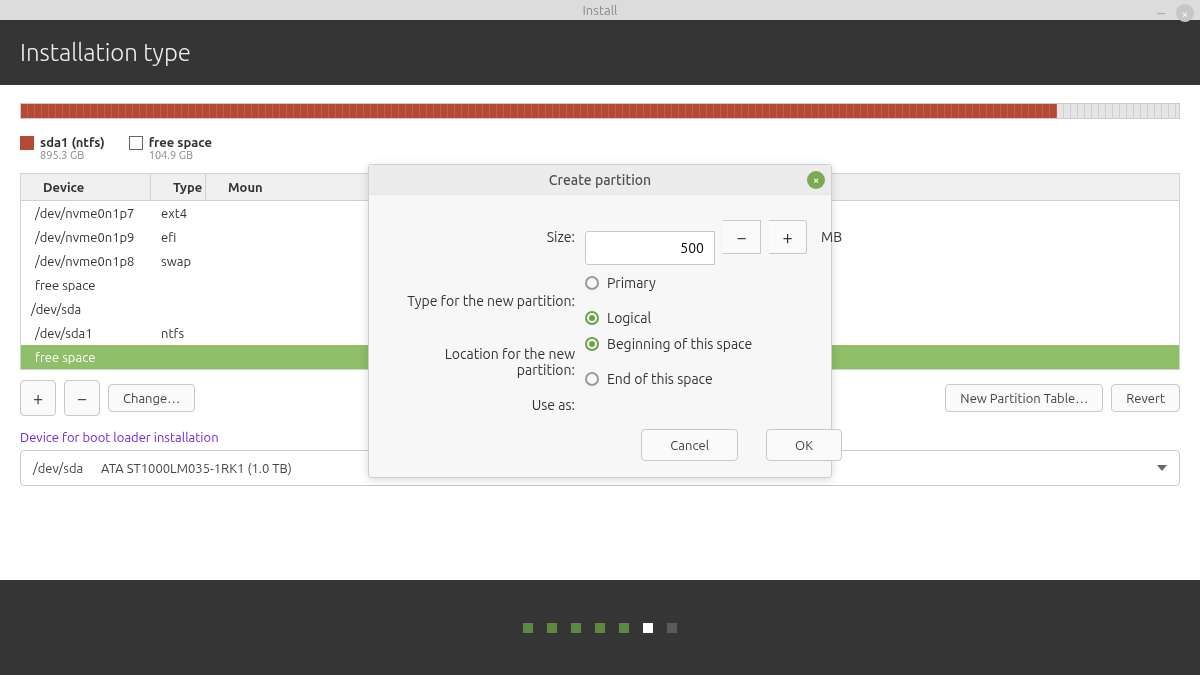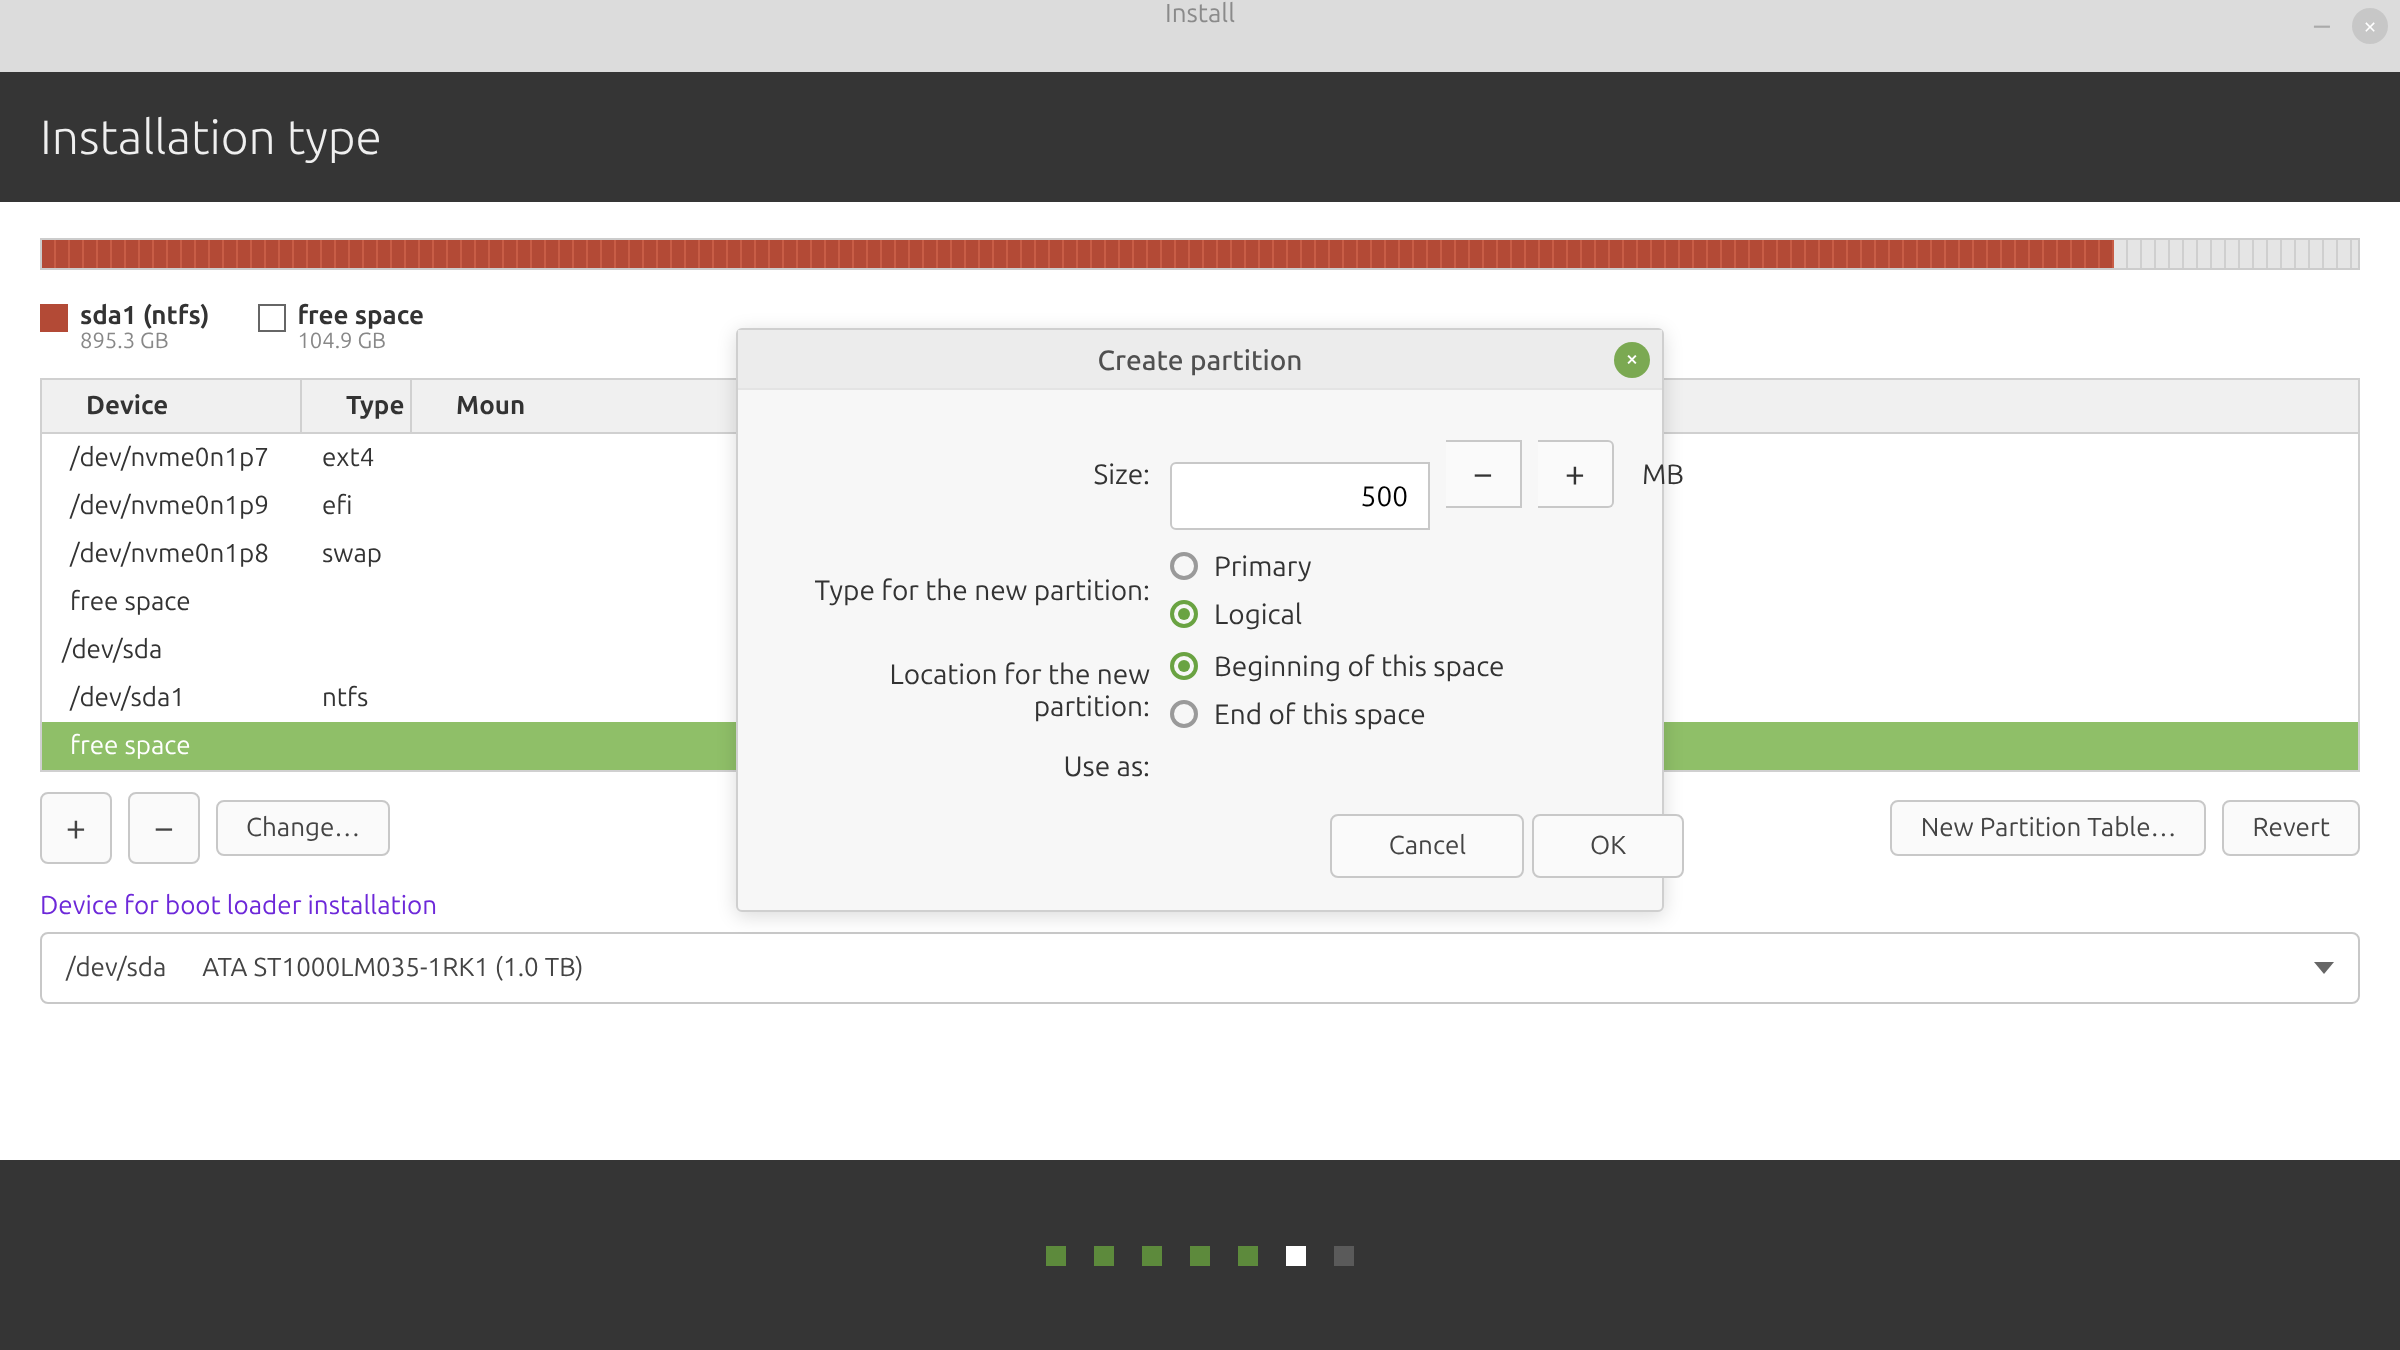--- a/index.html
+++ b/index.html
@@ -1,20 +1,20 @@
 <!DOCTYPE html>
 <html><head>
 <meta charset="utf-8">
 <style>
   * { box-sizing: border-box; font-family: "Ubuntu", "Noto Sans", "DejaVu Sans", sans-serif; }
   html,body { margin:0; padding:0; background:#fff; }
   .canvas { width:1200px; height:675px; margin:0 auto; background:#fff; position:relative; overflow:hidden; }
 
   
-  .titlebar { height:36px; background:#dcdcdc; display:flex; align-items:flex-start; justify-content:center; color:#8a8a8a; font-size:13px; position:relative; }
+  .titlebar { height:20px; background:#dcdcdc; display:flex; align-items:center; justify-content:center; color:#8a8a8a; font-size:13px; position:relative; }
   .titlebar .winbtns { position:absolute; right:6px; top:4px; display:flex; gap:6px; }
   .winbtn { width:18px; height:18px; border-radius:9px; background:#c7c7c7; color:#fff; display:flex; align-items:center; justify-content:center; font-size:12px; }
   .winbtn.min { background:none; color:#aaa; font-size:16px; }
 
   .blackband { height:65px; background:#353535; display:flex; align-items:center; padding:0 20px; color:#efefef; font-size:24px; font-weight:300; }
 
   .content { padding:18px 20px 0 20px; }
 
   
   .usagebar { height:16px; border:1px solid #ccc; display:flex; overflow:hidden; }
@@ -65,28 +65,28 @@
   .modal .mtitle { height:30px; display:flex; align-items:center; justify-content:center; font-weight:500; color:#505050; border-bottom:1px solid #e4e4e4; position:relative; background:#ececec; }
   .modal .mtitle .close { position:absolute; right:6px; top:6px; width:18px; height:18px; border-radius:9px; background:#7ba952; color:#fff; display:flex; align-items:center; justify-content:center; font-size:11px; cursor:pointer; }
   .mbody { padding:14px 16px 16px 16px; display:grid; grid-template-columns: 190px 1fr; row-gap:10px; column-gap:10px; align-items:center; }
   .mbody .lab { text-align:right; color:#333; }
   .size-row { display:flex; align-items:center; gap:8px; }
   .size-row input { width:130px; height:34px; border:1px solid #c8c8c8; border-radius:3px 0 0 3px; text-align:right; padding:0 10px; font-size:14px;margin-top:22px; }
   .stepbtn { width:38px; height:34px; border:1px solid #c8c8c8; background:#fafafa; display:flex; align-items:center; justify-content:center; font-size:18px; }
   .stepbtn:first-of-type { border-radius:0; border-left:none; }
   .stepbtn:last-of-type { border-radius:0 3px 3px 0; border-left:none; }
   .unit { margin-left:6px; color:#333; }
-  .radio-col { display:flex; flex-direction:column; gap:8px;justify-content:space-between; }
+  .radio-col { display:flex; flex-direction:column; gap:19px;justify-content:space-between; }
   .radio { display:flex; align-items:center; gap:8px; cursor:pointer; }
   .rdot { width:14px; height:14px; border-radius:50%; border:2px solid #9a9a9a; position:relative; }
   .rdot.on { border-color:#6aa342; }
   .rdot.on::after { content:""; position:absolute; inset:2px; border-radius:50%; background:#6aa342; }
   .useas-select { border:1px solid #c8c8c8; border-radius:3px; height:34px; display:flex; align-items:center; padding:0 10px; position:relative; width:240px; background:#fff; }
   .useas-select .tri { position:absolute; right:10px; top:14px; width:0;height:0;border-left:5px solid transparent;border-right:5px solid transparent;border-top:6px solid #666; }
-  .mfoot { grid-column:1 / span 2; display:flex; justify-content:flex-end; gap:4px; margin-top:6px; }
+  .mfoot { grid-column:1 / span 2; display:flex; justify-content:flex-end; gap:28px; margin-top:6px; }
   .mfoot .btn { padding:8px 28px; }
 
 </style>
 </head>
 <body>
 <div class="canvas">
 
   <div class="titlebar">
     <span>Install</span>
     <div class="winbtns">

